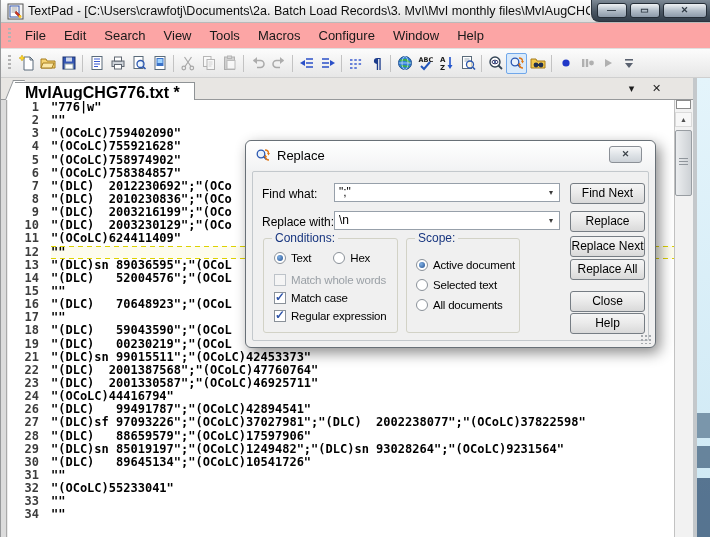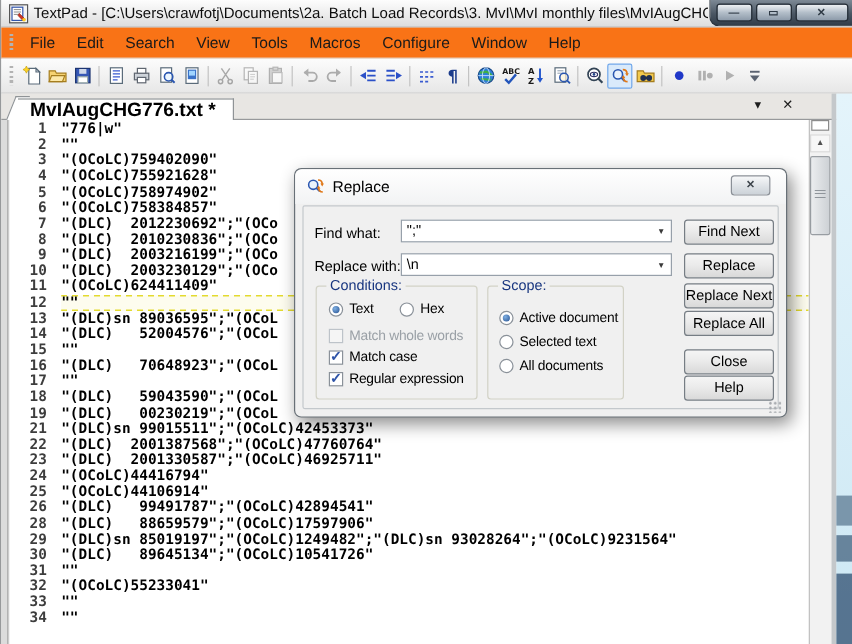--- a/index.html
+++ b/index.html
@@ -17,21 +17,21 @@
            background:linear-gradient(#7d8995,#4a5663 55%,#313d4a);
            border-radius:0 0 0 8px;border-left:1px solid #2a333d;border-bottom:1px solid #2a333d;
            display:flex;align-items:center;justify-content:center;gap:3px;}
   .winbtn{height:15px;border:1px solid #242d37;border-radius:3px;
           background:linear-gradient(#eef1f4,#b3bec9 50%,#8c9aa9);
           color:#2e3944;font-size:9px;font-weight:bold;line-height:13px;text-align:center;}
   .winbtn.min,.winbtn.max{width:30px;}
   .winbtn.close{width:44px;}
 
   
-  .menubar{position:absolute;left:0;top:23px;width:710px;height:26px;background:#f97316;
+  .menubar{position:absolute;left:0;top:23px;width:710px;height:26px;background:#fca5a5;
            border-bottom:1px solid #e0e0e0;display:flex;align-items:center;padding-left:4px;}
   .grip{width:3px;height:16px;margin:0 5px 0 3px;
         background:repeating-linear-gradient(180deg,#b3b3b3 0 2px,transparent 2px 4px);}
   .menuitem{padding:0 9px;font-size:13px;line-height:25px;color:#1a1a1a;cursor:default;}
 
   
   .toolbar{position:absolute;left:0;top:49px;width:710px;height:29px;
            background:linear-gradient(#fcfcfc,#e7e7e7);border-bottom:1px solid #cfcfcf;
            display:flex;align-items:center;padding-left:4px;}
   .tbbtn{width:21px;height:21px;display:flex;align-items:center;justify-content:center;
@@ -462,22 +462,22 @@
       <div class="line"><span class="ln">14</span><span class="lt">"(DLC)   52004576";"(OCoL</span></div>
       <div class="line"><span class="ln">15</span><span class="lt">""</span></div>
       <div class="line"><span class="ln">16</span><span class="lt">"(DLC)   70648923";"(OCoL</span></div>
       <div class="line"><span class="ln">17</span><span class="lt">""</span></div>
       <div class="line"><span class="ln">18</span><span class="lt">"(DLC)   59043590";"(OCoL</span></div>
       <div class="line"><span class="ln">19</span><span class="lt">"(DLC)   00230219";"(OCoL</span></div>
       <div class="line"><span class="ln">21</span><span class="lt">"(DLC)sn 99015511";"(OCoLC)42453373"</span></div>
       <div class="line"><span class="ln">22</span><span class="lt">"(DLC)  2001387568";"(OCoLC)47760764"</span></div>
       <div class="line"><span class="ln">23</span><span class="lt">"(DLC)  2001330587";"(OCoLC)46925711"</span></div>
       <div class="line"><span class="ln">24</span><span class="lt">"(OCoLC)44416794"</span></div>
-      <div class="line"><span class="ln">25</span><span class="lt">"(OCoLC)44106914"</span></div>
       <div class="line"><span class="ln">26</span><span class="lt">"(DLC)   99491787";"(OCoLC)42894541"</span></div>
+      <div class="line"><span class="ln">27</span><span class="lt">"(DLC)sf 97093226";"(OCoLC)37027981";"(DLC)  2002238077";"(OCoLC)37822598"</span></div>
       <div class="line"><span class="ln">28</span><span class="lt">"(DLC)   88659579";"(OCoLC)17597906"</span></div>
       <div class="line"><span class="ln">29</span><span class="lt">"(DLC)sn 85019197";"(OCoLC)1249482";"(DLC)sn 93028264";"(OCoLC)9231564"</span></div>
       <div class="line"><span class="ln">30</span><span class="lt">"(DLC)   89645134";"(OCoLC)10541726"</span></div>
       <div class="line"><span class="ln">31</span><span class="lt">""</span></div>
       <div class="line"><span class="ln">32</span><span class="lt">"(OCoLC)55233041"</span></div>
       <div class="line"><span class="ln">33</span><span class="lt">""</span></div>
       <div class="line"><span class="ln">34</span><span class="lt">""</span></div>
     </div>
 
   <div class="scrollcol"></div>

